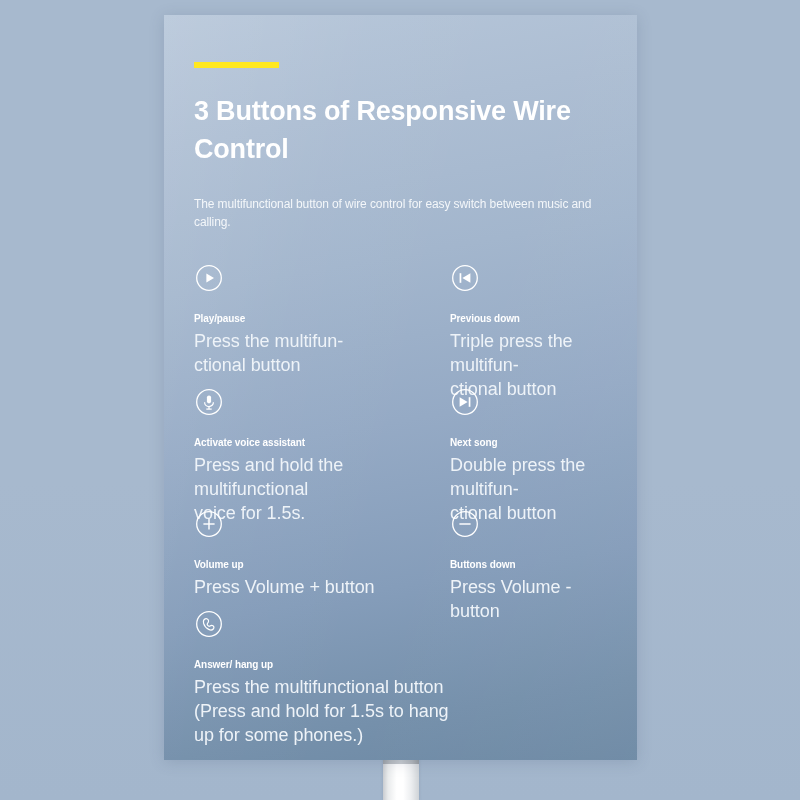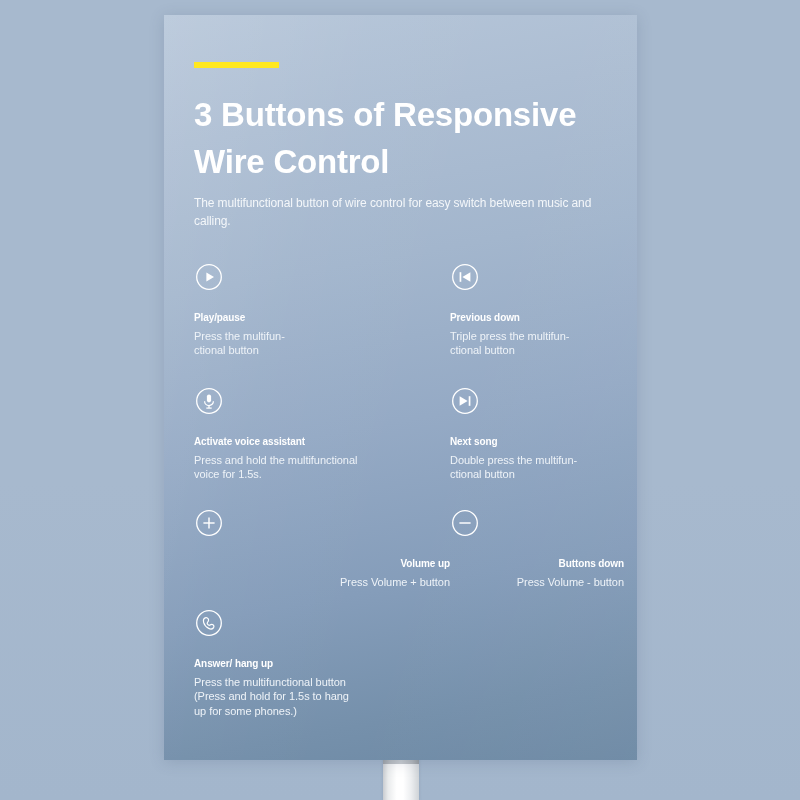--- a/index.html
+++ b/index.html
@@ -96,25 +96,25 @@
 
   .accent-bar {
     width: 85px;
     height: 6px;
     background: #ffe81f;
     margin-bottom: 24px;
   }
 
   .headline {
     color: #ffffff;
-    font-size: 33px;
+    font-size: 27px;
     font-weight: bold;
     line-height: 1.42;
     letter-spacing: -0.2px;
-    margin: 0 0 8px 0;
+    margin: 0 0 26px 0;
     width: 390px;
   }
 
   .subhead {
     color: #f4f7fa;
     font-size: 12px;
     font-weight: normal;
     line-height: 1.5;
     letter-spacing: -0.1px;
     margin: 0 0 32px 0;
@@ -129,21 +129,21 @@
     row-gap: 0px;
     width: 430px;
   }
 
   .feature {
     position: relative;
     padding-bottom: 6px;
   }
   .feature.r1 { height: 118px; }
   .feature.r2 { height: 116px; }
-  .feature.r3 { height: 94px; text-align: right; }
+  .feature.r3 { height: 94px; }
   .feature.r4 { height: 120px; }
 
   .feature-icon {
     display: block;
     width: 30px;
     height: 30px;
     margin-bottom: 20px;
   }
   .feature-icon svg {
     display: block;
@@ -155,21 +155,21 @@
     color: #ffffff;
     font-size: 10px;
     font-weight: bold;
     line-height: 1.2;
     margin: 0 0 5px 0;
     letter-spacing: -0.1px;
   }
 
   .feature-desc {
     color: #eef3f8;
-    font-size: 11px;
+    font-size: 18px;
     font-weight: normal;
     line-height: 1.33;
     margin: 0;
     white-space: pre-line;
     letter-spacing: -0.05px;
   }
 </style>
 </head>
 <body>
 

